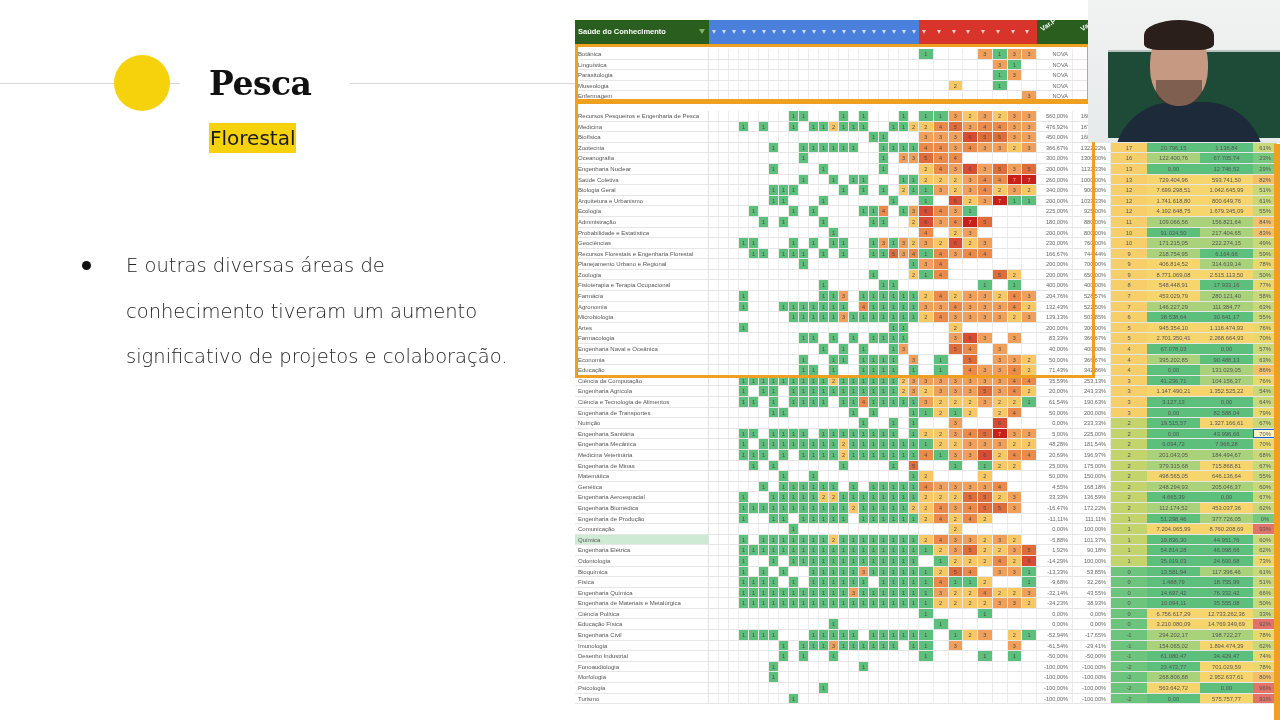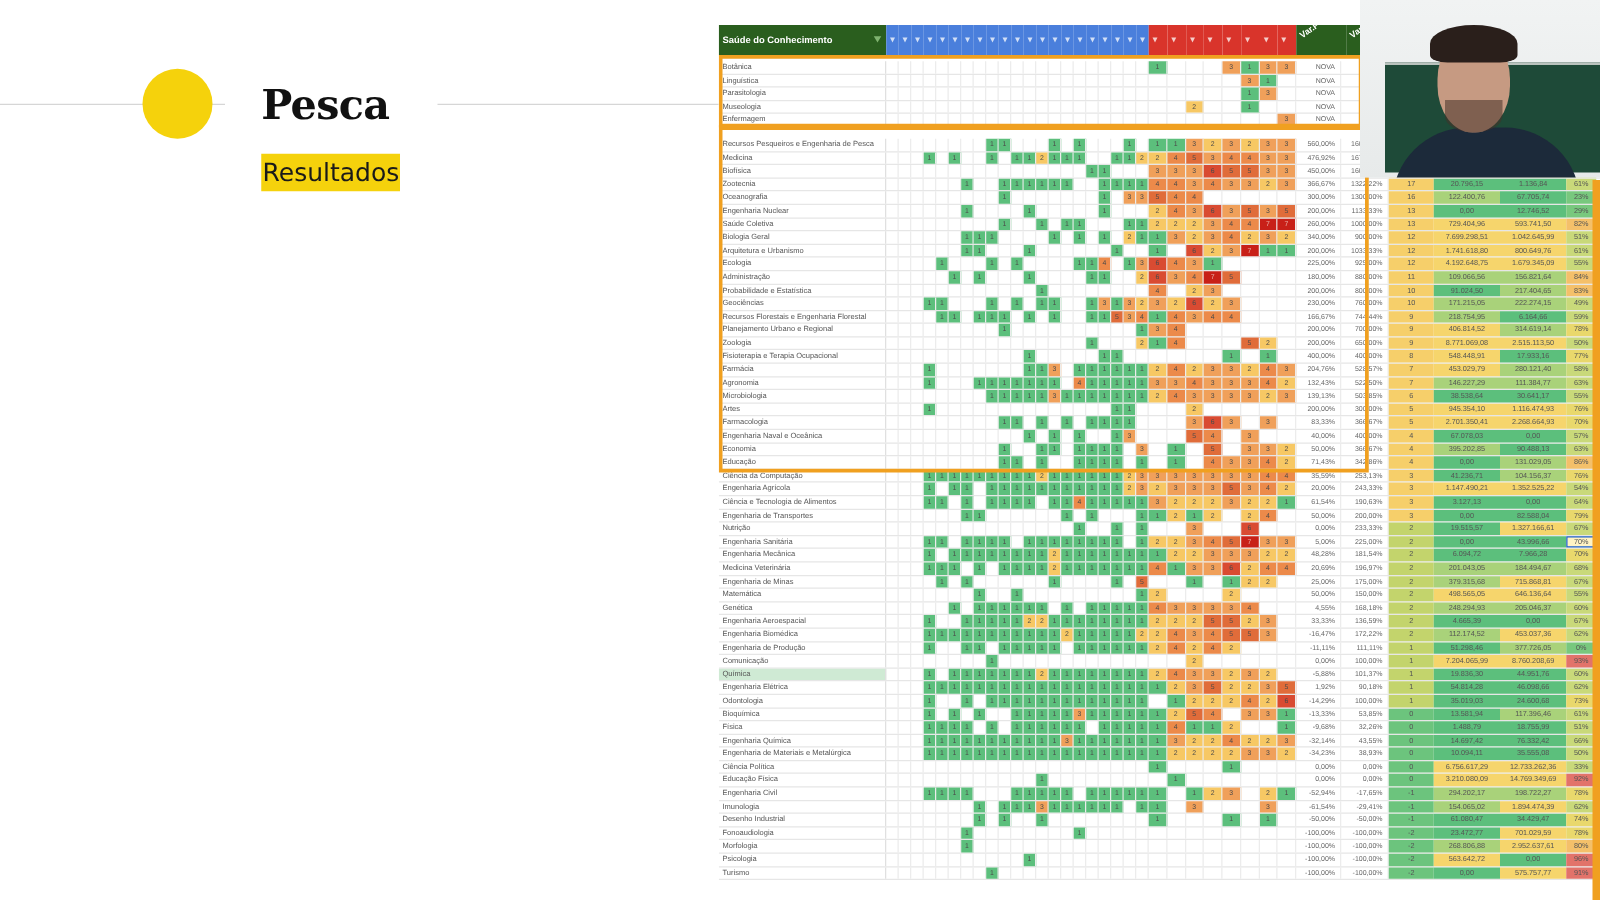--- a/index.html
+++ b/index.html
@@ -71,23 +71,24 @@
   .cam .person-hair { position: absolute; left: 56px; top: 20px; width: 70px; height: 30px; border-radius: 50% 50% 20% 20%; background: #2a1f1b; }
   .cam .beard { position: absolute; left: 68px; top: 80px; width: 46px; height: 26px; border-radius: 0 0 50% 50%; background: rgba(70,50,40,0.55); }
 </style>
 </head>
 <body>
 
 <div class="hline left"></div>
 <div class="hline right"></div>
 <div class="dot"></div>
 <div class="title">Pesca</div>
-<div class="subtitle">Resultados</div>
+<div class="subtitle">Florestal</div>
 
 <ul class="bullets">
+  <li>E outras diversas áreas de conhecimento tiveram um aumento significativo de projetos e colaboração.</li>
 </ul>
 
 <div class="sheet">
   <div class="hdr-area">
     <span>Saúde do Conhecimento</span>
     <span class="filt"></span>
   </div>
   <div id="hdr-cols">
       <div class="hdr-col blue" style="left: 134px; width: 10px;">
         <span class="filt"></span>

